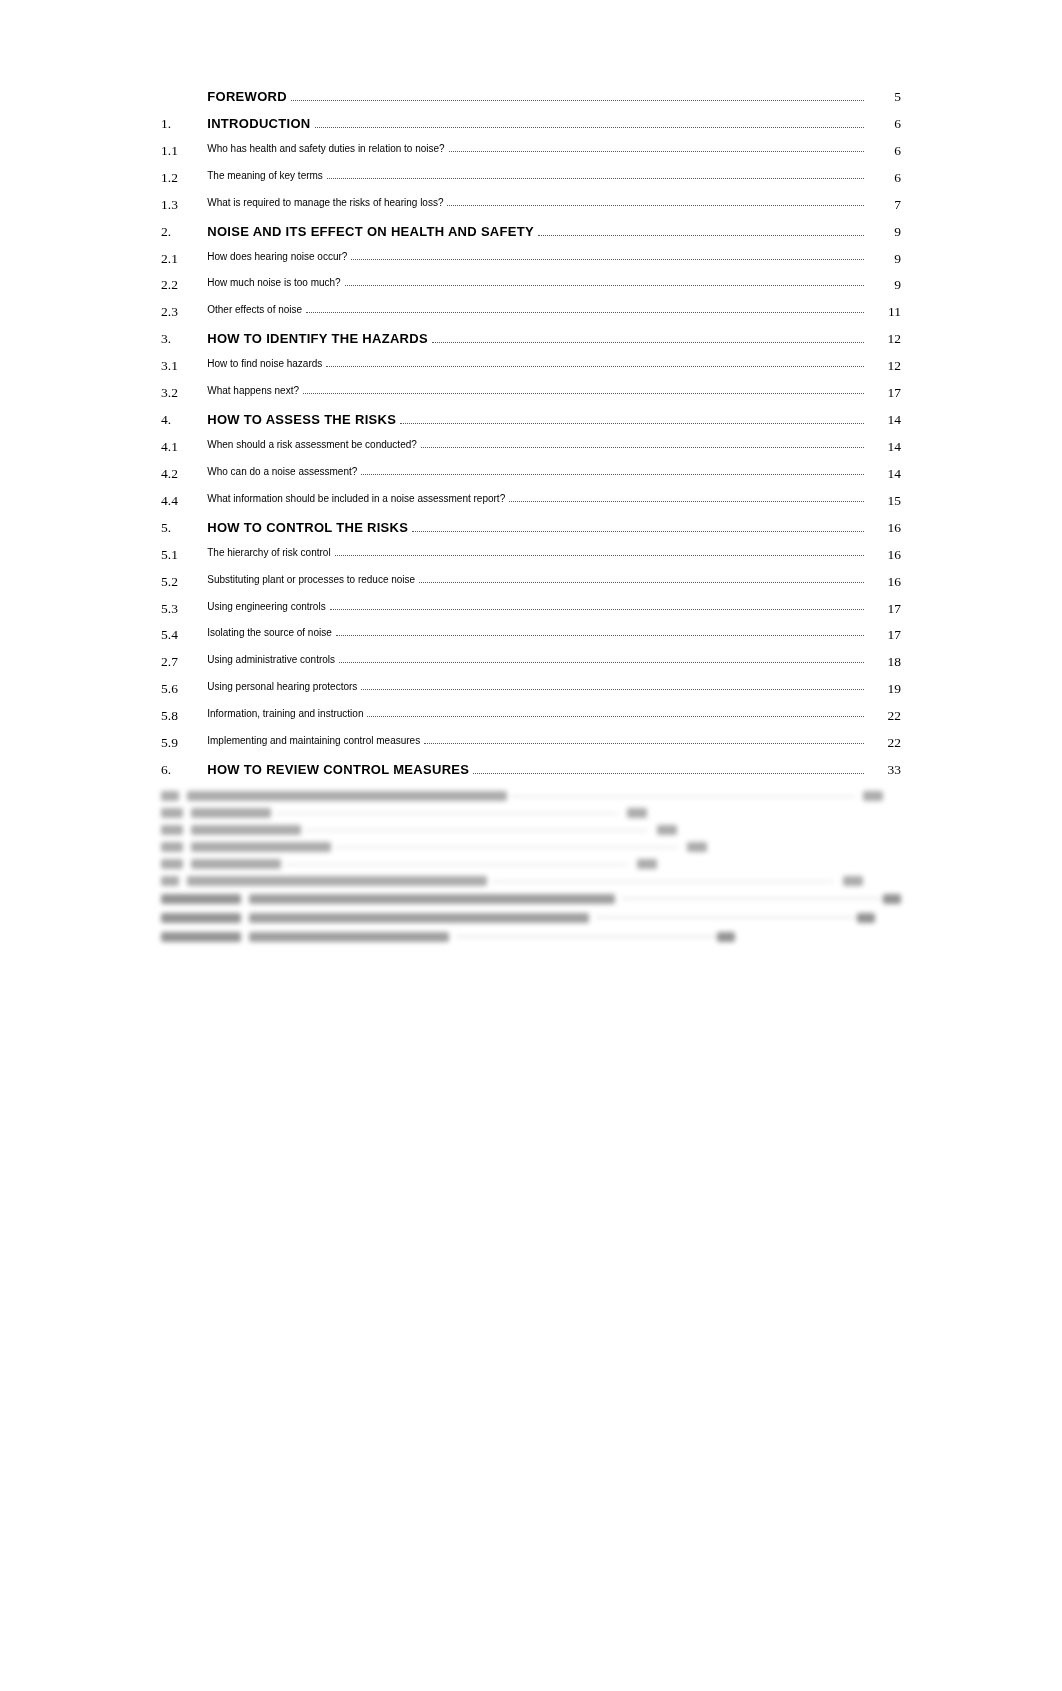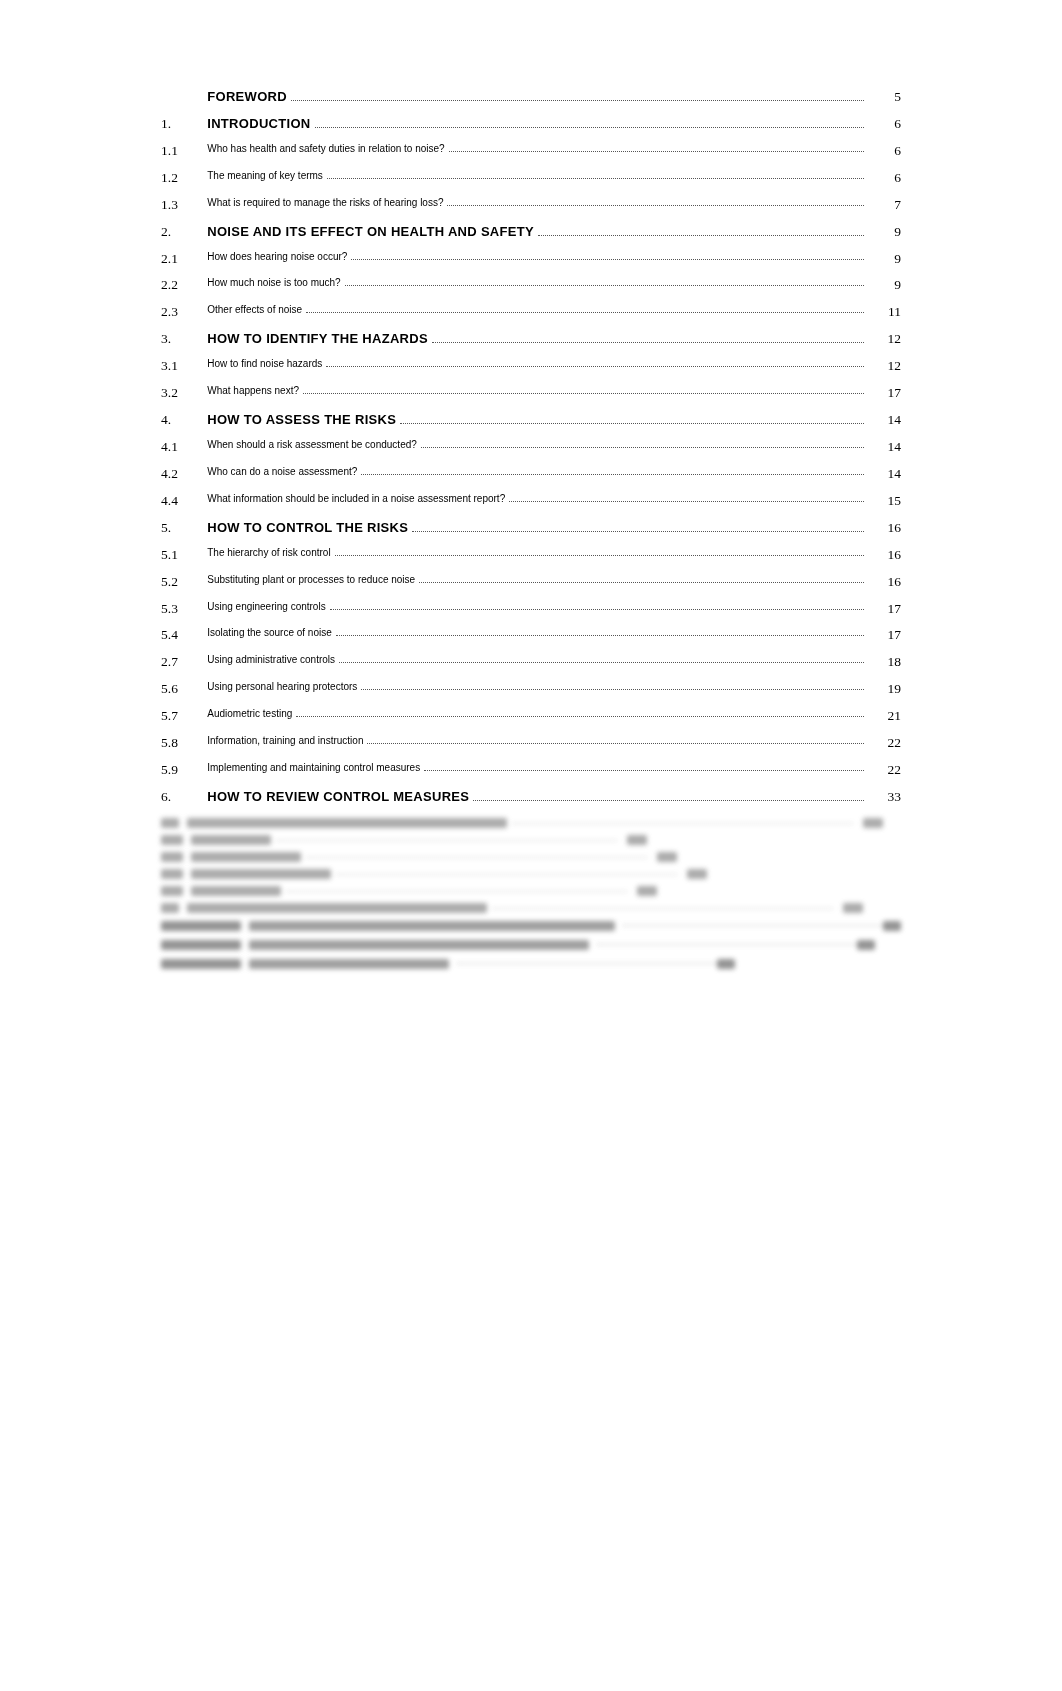--- a/index.html
+++ b/index.html
@@ -410,30 +410,20 @@
           <td class="num-col">5.6</td>
           <td class="label-col">
             <div class="entry-text">
               <span class="entry-label normal-entry">Using personal hearing protectors</span>
               <span class="dots"></span>
             </div>
           </td>
           <td class="page-col">19</td>
         </tr>
         <tr>
-          <td class="num-col">5.7</td>
-          <td class="label-col">
-            <div class="entry-text">
-              <span class="entry-label normal-entry">Audiometric testing</span>
-              <span class="dots"></span>
-            </div>
-          </td>
-          <td class="page-col">21</td>
-        </tr>
-        <tr>
           <td class="num-col">5.8</td>
           <td class="label-col">
             <div class="entry-text">
               <span class="entry-label normal-entry">Information, training and instruction</span>
               <span class="dots"></span>
             </div>
           </td>
           <td class="page-col">22</td>
         </tr>
         <tr>

